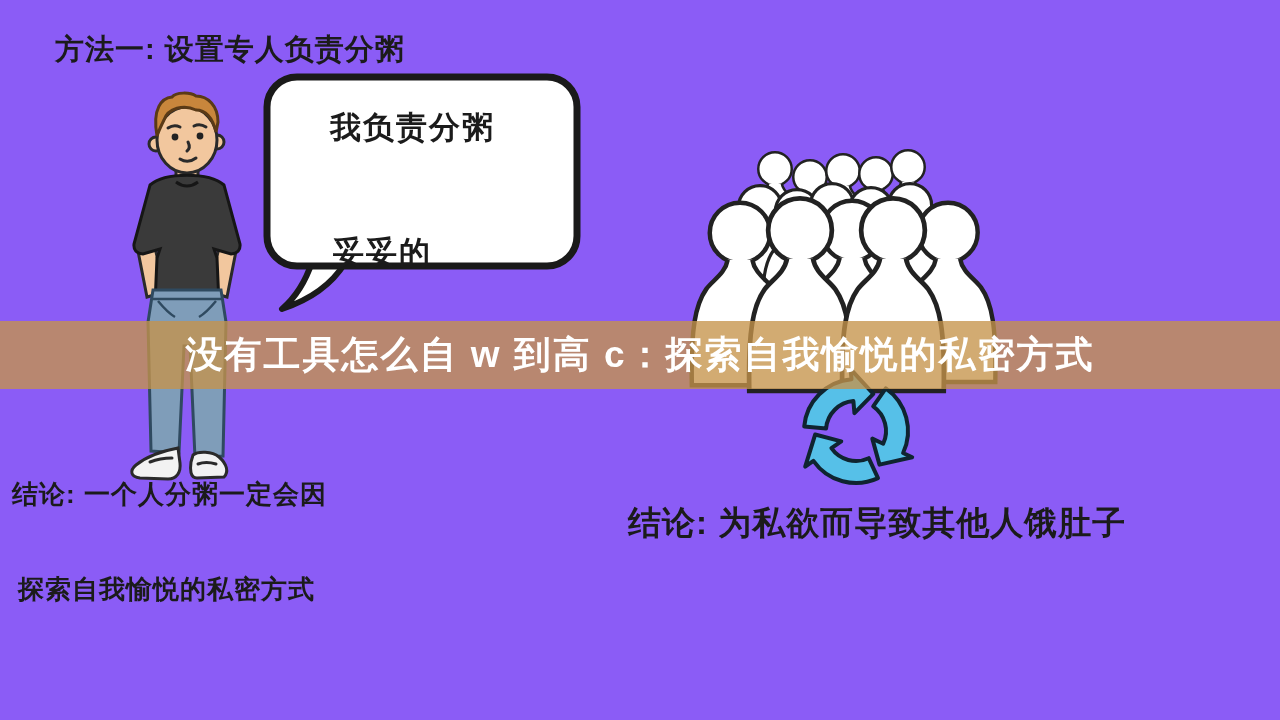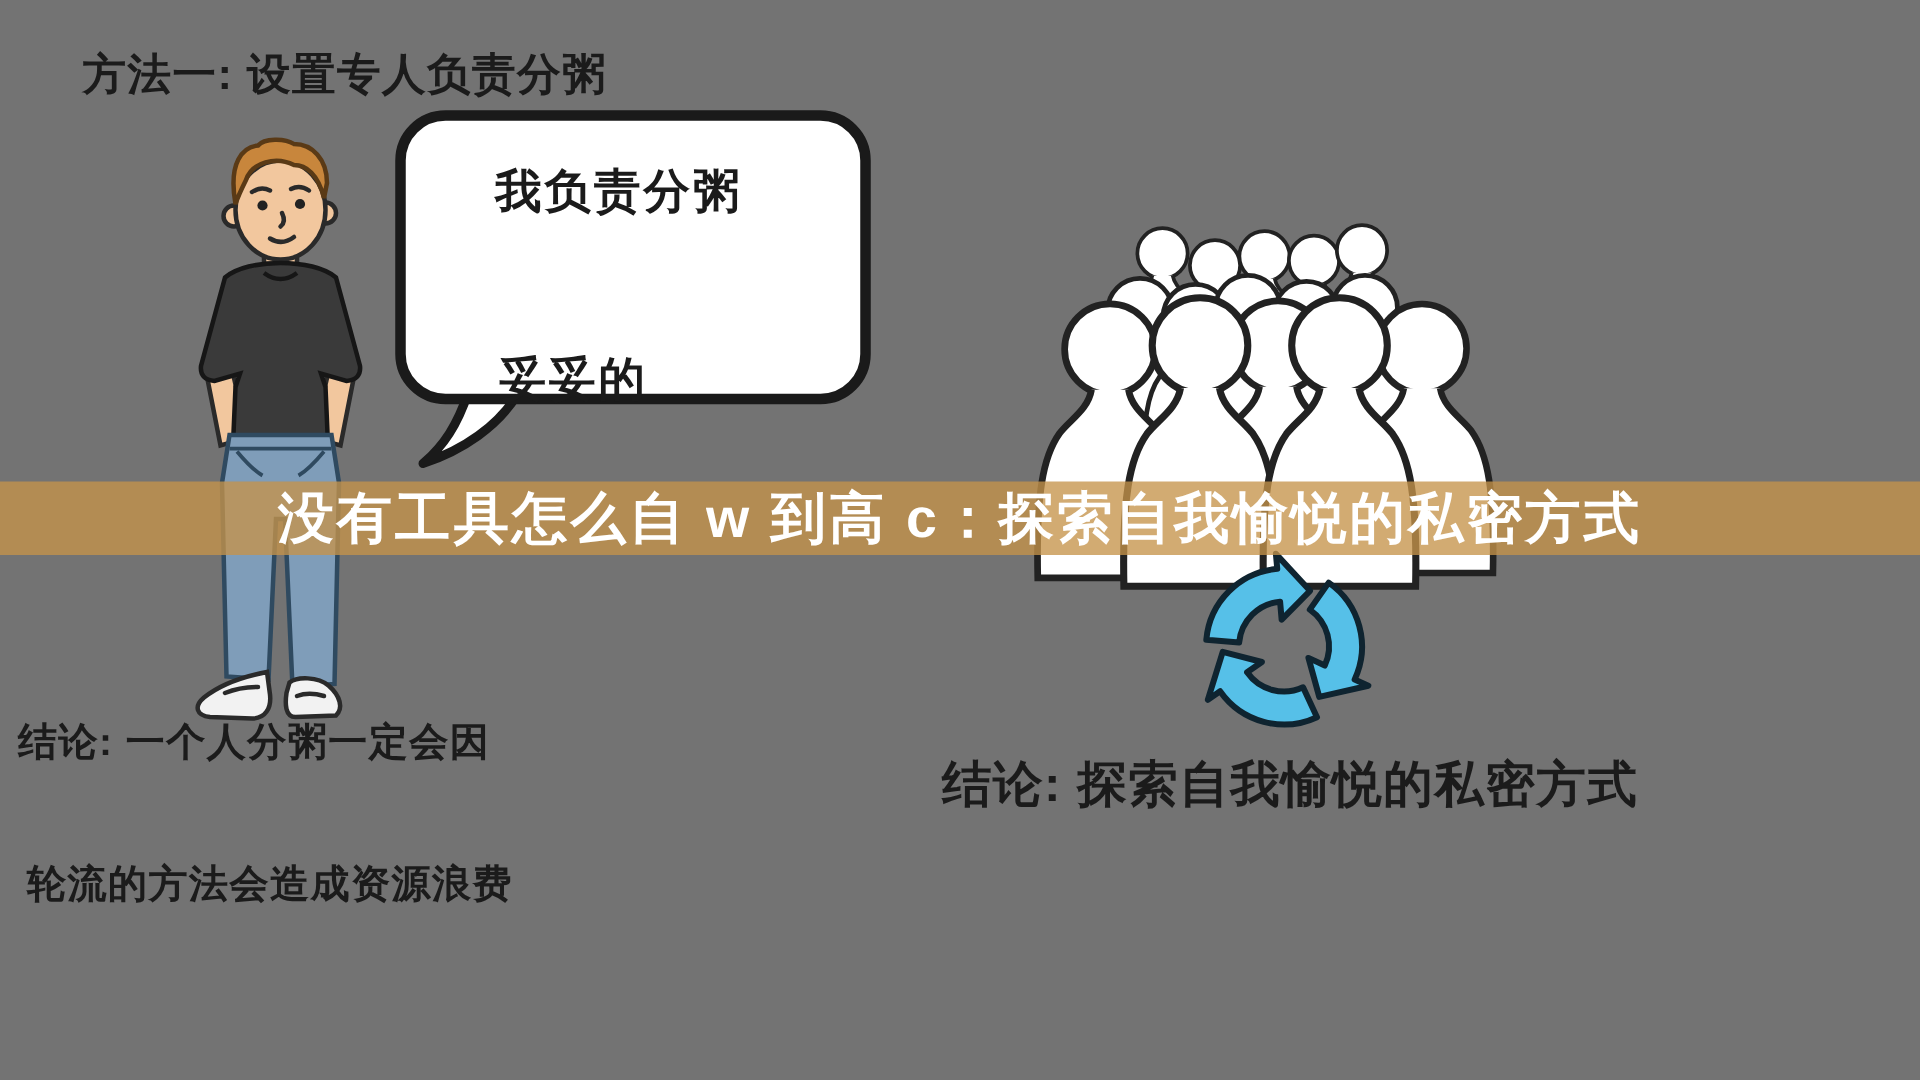--- a/index.html
+++ b/index.html
@@ -1,25 +1,25 @@
 <!DOCTYPE html>
 <html style="--banner-bg: rgba(197,147,74,0.78); --banner-text: #ffffff; --ink: #1b1b1b; --icon-blue: #56c0e8; --icon-outline: #0f2430; --skin: #f2c79e; --hair: #c8863c; --hair-outline: #5a3a16; --shirt: #3a3a3a; --jeans: #7f9db9; --jeans-outline: #2f4a60; --shoe: #f2f2f2; --outline: #2a2a2a; --bubble-outline: #1a1a1a;"><head>
 <meta charset="utf-8">
 <style>
   * { margin:0; padding:0; box-sizing:border-box; }
   html,body { width:1280px; height:720px; }
   body { font-family:"Liberation Sans","DejaVu Sans",sans-serif; background:#fff; overflow:hidden; }
-  .canvas { position:relative; width:1280px; height:720px; background:#737373; overflow:hidden;padding-left:23px; }
+  .canvas { position:relative; width:1280px; height:720px; background:#8b5cf6; overflow:hidden;padding-left:23px; }
   .illustration { position:absolute; inset:0; width:1280px; height:720px; }
   .txt { position:absolute; color:var(--ink); white-space:nowrap; }
   .title { font-size:29px; font-weight:900; letter-spacing:1px; }
   .bubble-line { font-size:31px; font-weight:800; letter-spacing:2px; }
   .conclusion { font-size:26px; font-weight:900; letter-spacing:1px; }
   .conclusion-r { font-size:33px; font-weight:900; letter-spacing:1px; }
-  .banner { position:absolute; left:0; top:321px; width:1280px; height:49px;
+  .banner { position:absolute; left:0; top:321px; width:1280px; height:68px;
             background:var(--banner-bg); display:flex; align-items:center; justify-content:center; }
   .banner-text { color:var(--banner-text); font-size:37px; font-weight:900; letter-spacing:2px; white-space:nowrap; }
   svg .ln { stroke:var(--outline); stroke-width:3; fill:none; stroke-linecap:round; }
 </style>
 </head>
 <body>
 
 <div class="canvas">
 
   <svg class="illustration" viewBox="0 0 1280 720">
@@ -104,21 +104,21 @@
 
   <div class="txt title" style="left:55px; top:30px;">方法一: 设置专人负责分粥</div>
 
 
   <div class="txt bubble-line" style="left:330px; top:107px;">我负责分粥</div>
 
   <div class="txt bubble-line" style="left:333px; top:200px;margin-top:32px;">妥妥的</div>
 
   <div class="txt conclusion" style="left:12px; top:477px;">结论: 一个人分粥一定会因</div>
 
-  <div class="txt conclusion" style="left:18px; top:572px;">轮流的方法会造成资源浪费</div>
+  <div class="txt conclusion" style="left:18px; top:572px;">探索自我愉悦的私密方式</div>
 
-  <div class="txt conclusion-r" style="left:628px; top:501px;">结论: 探索自我愉悦的私密方式</div>
+  <div class="txt conclusion-r" style="left:628px; top:501px;">结论: 为私欲而导致其他人饿肚子</div>
 
   <div class="banner">
     <span class="banner-text">没有工具怎么自 w 到高 c：探索自我愉悦的私密方式</span>
   </div>
 
 </div>
 
 </body></html>

